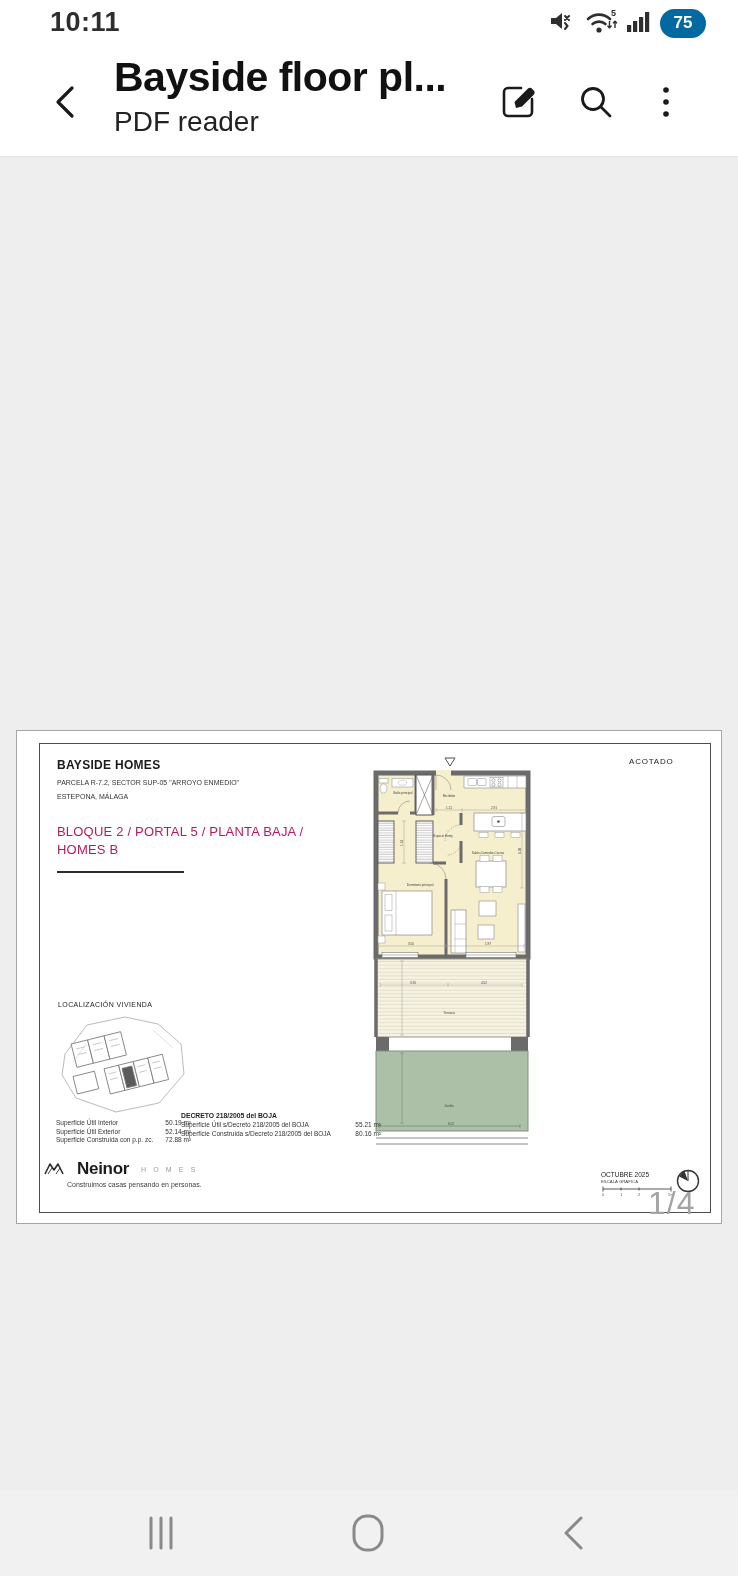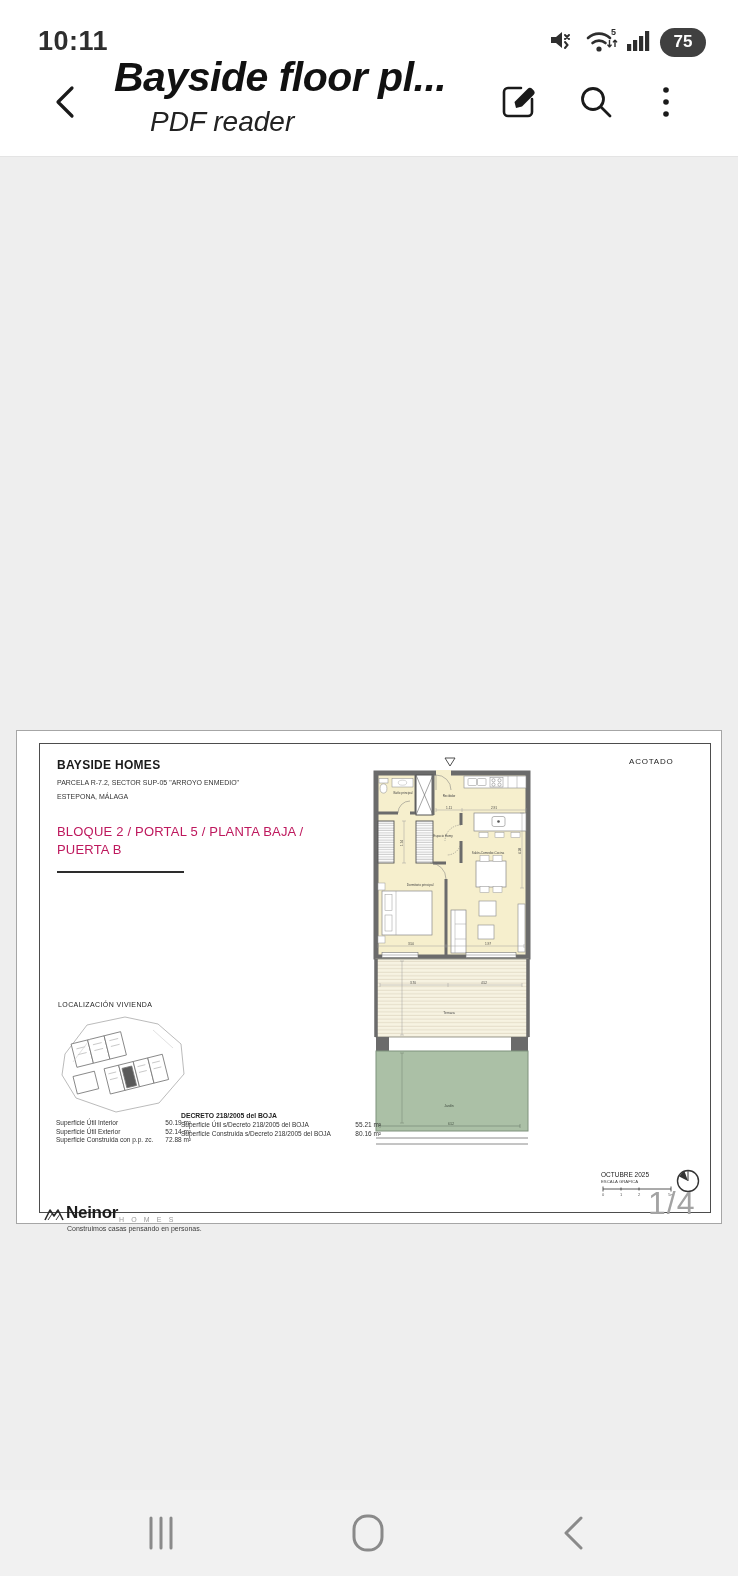--- a/index.html
+++ b/index.html
@@ -5,30 +5,30 @@
   * { margin:0; padding:0; box-sizing:border-box; }
   html,body { width:738px; height:1576px; }
   body {
     position:relative; overflow:hidden;
     font-family:"Liberation Sans", sans-serif;
     background:#eeeeee;
   }
   
   .top-chrome { position:absolute; top:0; left:0; width:738px; height:157px;
     background:#ffffff; border-bottom:1px solid #e4e4e4; z-index:5; }
-  .status-bar { position:absolute; top:0; left:0; right:0; height:42px;margin-top:19px; }
+  .status-bar { position:absolute; top:0; left:12px; right:0; height:42px; }
   .status-time { position:absolute; left:38px; top:7px; font-size:27px; font-weight:600; color:#2e2e2e; letter-spacing:.5px; }
   .status-icons { position:absolute; right:32px; top:6px; display:flex; align-items:center; gap:8px; }
-  .battery-pill { width:46px; height:29px; border-radius:15px; background:#404040; color:#ffffff;
+  .battery-pill { width:46px; height:29px; border-radius:15px; background:#0369a1; color:#ffffff;
     font-size:17px; font-weight:700; display:flex; align-items:center; justify-content:center; }
   .app-bar { position:absolute; top:42px; left:0; right:0; height:114px; }
   .back-btn { position:absolute; left:46px; top:38px; width:40px; height:44px; }
-  .title-block { position:absolute; left:114px; top:12px; width:360px;font-style:italic; }
+  .title-block { position:absolute; left:114px; top:12px; width:360px; }
   .doc-title { font-size:41px; font-weight:700; color:#111; letter-spacing:-.5px; white-space:nowrap; }
-  .doc-subtitle { font-size:28px; font-weight:400; color:#222; margin-top:5px;margin-left:36px; }
+  .doc-subtitle { font-size:28px; font-weight:400; color:#222; margin-top:5px; }
   .action-btn { position:absolute; top:36px; width:48px; height:48px; display:flex; align-items:center; justify-content:center; }
   .btn-edit { left:494px; } .btn-search { left:572px; } .btn-more { left:642px; }
 
   
   .viewer { position:absolute; top:157px; left:0; width:738px; height:1333px; background:#eeeeee; }
 
   .pdf-page { position:absolute; left:16px; top:573px; width:706px; height:494px;
     background:#ffffff; border:1px solid #a6a6a6; }
   .draw-frame { position:absolute; left:22px; top:12px; right:10px; bottom:10px;
     border:1.5px solid #4d4d4d; }
@@ -46,21 +46,21 @@
 
   
   .areas-left { left:39px; top:388px; width:135px; }
   .areas-right { left:164px; top:381px; width:200px; }
   .tbl-row { display:flex; justify-content:space-between; font-size:6.5px; color:#333; line-height:8.5px; }
   .tbl-row .v { text-align:right; white-space:nowrap; }
   .decreto-title { font-size:6.8px; font-weight:700; color:#222; margin-bottom:2px; }
 
   
   .brand-block { left:26px; top:428px; width:240px; }
-  .brand-line { display:flex; align-items:flex-end; gap:1px;margin-top:44px; }
+  .brand-line { display:flex; align-items:center; gap:12px; }
   .brand-name { font-size:17px; font-weight:800; color:#1c1c1c; letter-spacing:-.3px; }
   .brand-sub { font-size:7px; color:#9a9a9a; letter-spacing:2.6px; }
   .brand-tagline { margin-left:24px; margin-top:2px; font-size:7px; color:#3c3c3c; }
   .date-block { left:584px; top:440px; width:78px; font-size:6.5px; color:#222; }
   .scale-label { font-size:4.3px; color:#444; margin-top:1px; }
   .compass { left:658px; top:437px; }
 
   .page-indicator { position:absolute; left:648px; top:1028px; font-size:32px; font-weight:300;
     color:#a3a3a3; z-index:6; letter-spacing:1px; }
 
@@ -142,21 +142,21 @@
   <div class="pdf-page">
     <div class="draw-frame"></div>
 
     <div class="p-abs project-name">BAYSIDE HOMES</div>
     <div class="p-abs project-line1">PARCELA R-7.2, SECTOR SUP-05 "ARROYO ENMEDIO"</div>
     <div class="p-abs project-line2">ESTEPONA, MÁLAGA</div>
     <div class="p-abs acotado">ACOTADO</div>
 
     <div class="p-abs unit-title">
       <div>BLOQUE 2 / PORTAL 5 / PLANTA BAJA /</div>
-      <div>PUERTA B</div>
+      <div>HOMES B</div>
     </div>
     <div class="p-abs unit-underline"></div>
 
     <div class="p-abs floorplan">
       <svg width="160" height="398" viewBox="0 0 160 398">
         <defs>
           <pattern id="hatch" width="6" height="2.4" patternUnits="userSpaceOnUse">
             <rect width="6" height="2.4" fill="#ffffff"></rect>
             <line x1="0" y1="1" x2="6" y2="1" stroke="#8a8a8a" stroke-width="0.5"></line>
           </pattern>

